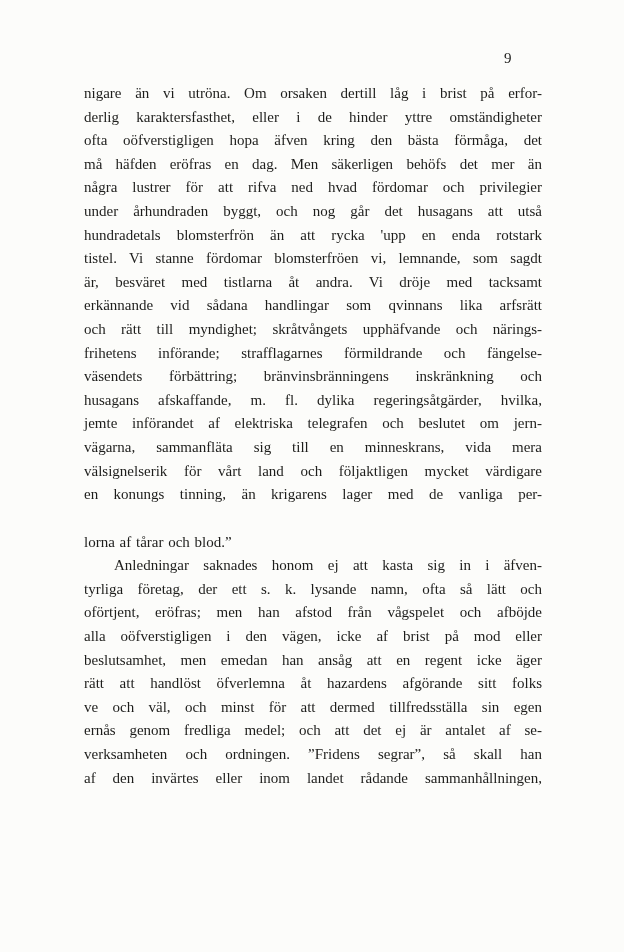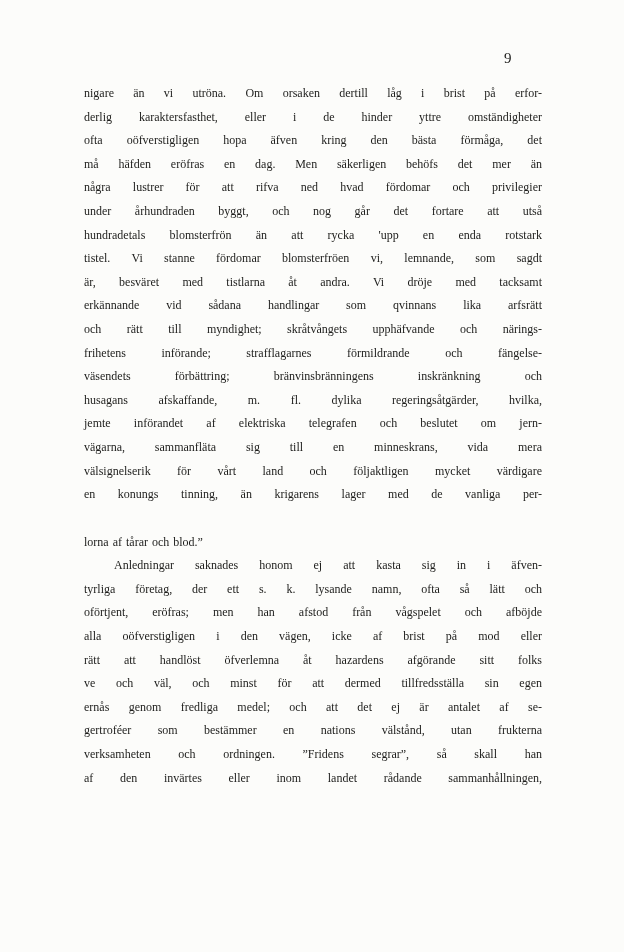--- a/index.html
+++ b/index.html
@@ -28,21 +28,21 @@
     position: absolute;
     top: 82px;
     left: 84px;
     width: 458px;
   }
   .paragraph {
     margin: 0;
     padding: 0;
   }
   .line {
-    font-size: 12px;
+    font-size: 15px;
     line-height: 23.6px;
     height: 23.6px;
     text-align: justify;
     text-align-last: justify;
     white-space: normal;
     word-spacing: 1px;
   }
   .line.lastline {
     text-align-last: left;
     margin-top: 24px;
@@ -56,41 +56,41 @@
 
 <div class="scan">
   <div class="page-number">9</div>
   <div class="text-block">
       <div class="paragraph">
         <div class="line">nigare än vi utröna.  Om orsaken dertill låg i brist på erfor-</div>
         <div class="line">derlig karaktersfasthet, eller i de hinder yttre omständigheter</div>
         <div class="line">ofta oöfverstigligen hopa äfven kring den bästa förmåga, det</div>
         <div class="line">må häfden eröfras en dag.  Men säkerligen behöfs det mer än</div>
         <div class="line">några lustrer för att rifva ned hvad fördomar och privilegier</div>
-        <div class="line">under århundraden byggt, och nog går det fortare att utså</div>
+        <div class="line">under århundraden byggt, och nog går det husagans att utså</div>
         <div class="line">hundradetals blomsterfrön än att rycka 'upp en enda rotstark</div>
         <div class="line">tistel.  Vi stanne fördomar blomsterfröen vi, lemnande, som sagdt</div>
         <div class="line">är, besväret med tistlarna åt andra.  Vi dröje med tacksamt</div>
         <div class="line">erkännande vid sådana handlingar som qvinnans lika arfsrätt</div>
         <div class="line">och rätt till myndighet; skråtvångets upphäfvande och närings-</div>
         <div class="line">frihetens införande; strafflagarnes förmildrande och fängelse-</div>
         <div class="line">väsendets förbättring; bränvinsbränningens inskränkning och</div>
         <div class="line">husagans afskaffande, m. fl. dylika regeringsåtgärder, hvilka,</div>
         <div class="line">jemte införandet af elektriska telegrafen och beslutet om jern-</div>
         <div class="line">vägarna, sammanfläta sig till en minneskrans, vida mera</div>
         <div class="line">välsignelserik för vårt land och följaktligen mycket värdigare</div>
         <div class="line">en konungs tinning, än krigarens lager med de vanliga per-</div>
         <div class="line lastline">lorna af tårar och blod.”</div>
       </div>
       <div class="paragraph">
         <div class="line indent">Anledningar saknades honom ej att kasta sig in i äfven-</div>
         <div class="line">tyrliga företag, der ett s. k. lysande namn, ofta så lätt och</div>
         <div class="line">oförtjent, eröfras; men han afstod från vågspelet och afböjde</div>
         <div class="line">alla oöfverstigligen i den vägen, icke af brist på mod eller</div>
+        <div class="line">beslutsamhet, men emedan han ansåg att en regent icke äger</div>
         <div class="line">rätt att handlöst öfverlemna åt hazardens afgörande sitt folks</div>
         <div class="line">ve och väl, och minst för att dermed tillfredsställa sin egen</div>
         <div class="line">ernås genom fredliga medel; och att det ej är antalet af se-</div>
-        <div class="line">gertroféer som bestämmer en nations välstånd, utan frukterna</div>
         <div class="line">verksamheten och ordningen.  ”Fridens segrar”, så skall han</div>
         <div class="line">af den invärtes eller inom landet rådande sammanhållningen,</div>
       </div>
     </div>
 </div>
 
 </body></html>

